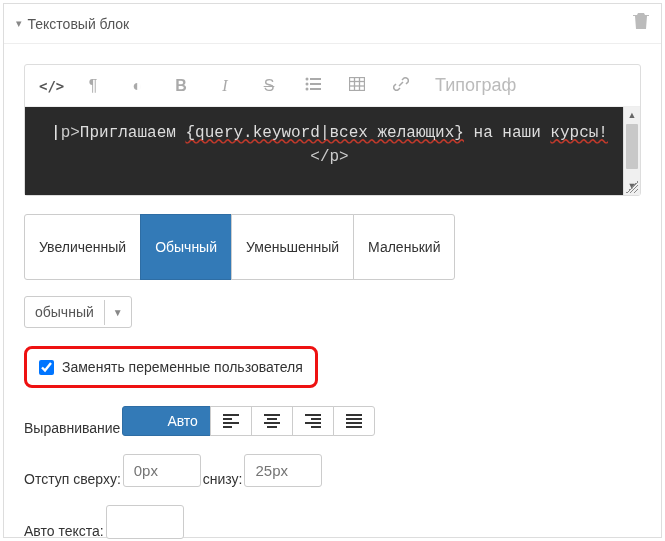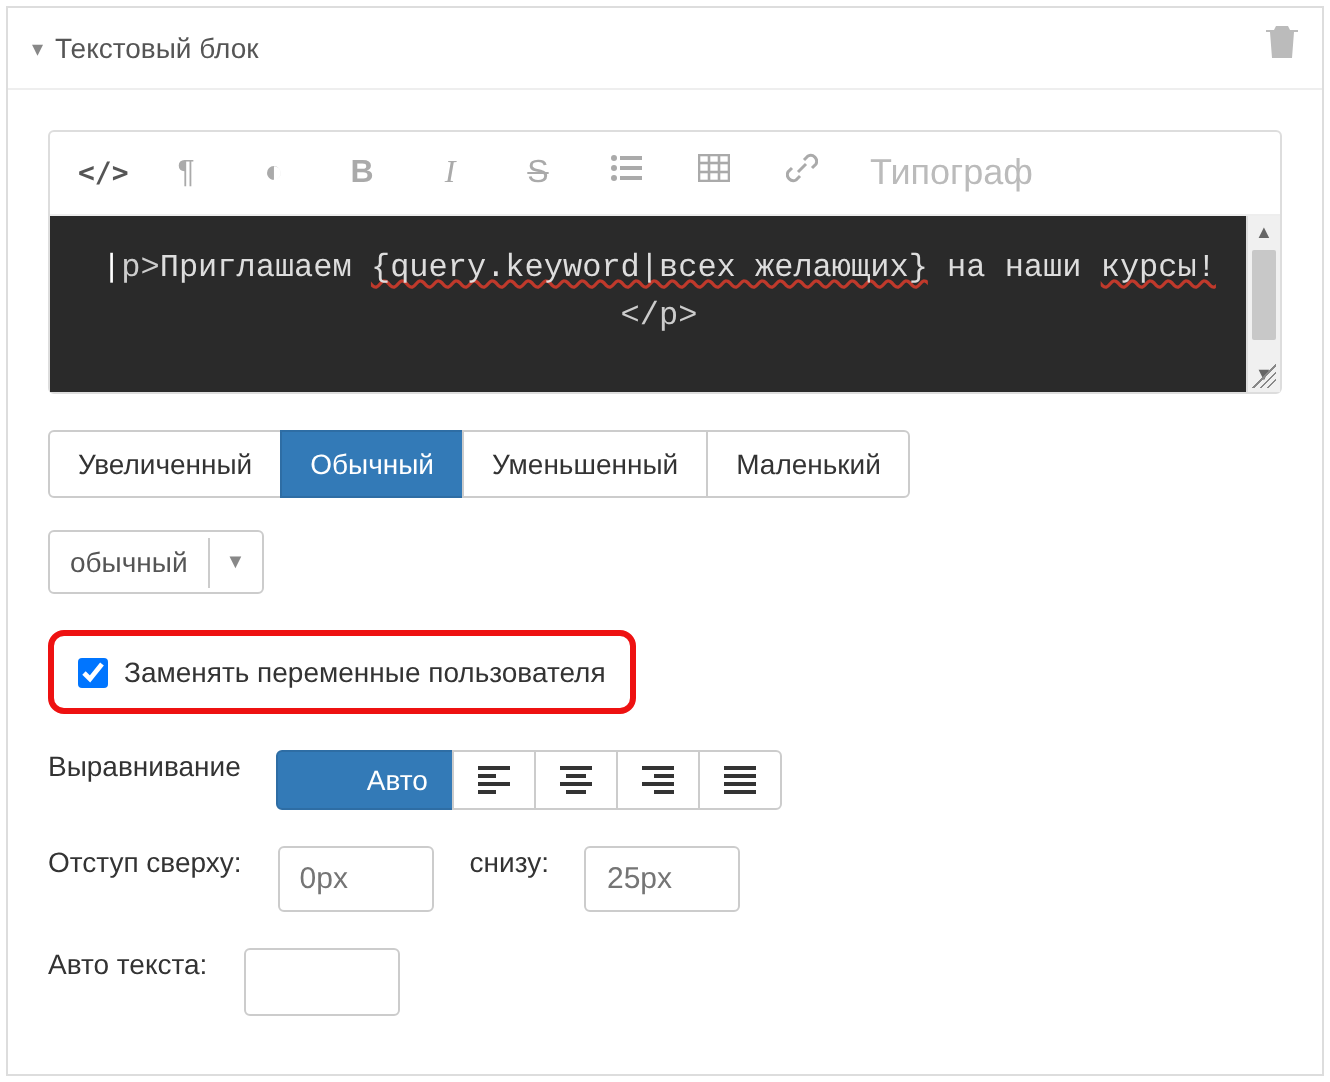--- a/index.html
+++ b/index.html
@@ -89,21 +89,21 @@
     background:
       linear-gradient(135deg, transparent 50%, #888 50%, #888 55%, transparent 55%,
                       transparent 65%, #888 65%, #888 70%, transparent 70%,
                       transparent 80%, #888 80%, #888 85%, transparent 85%);
     cursor: nwse-resize;
   }
 
   .btn-group { display: inline-flex; margin-bottom: 16px; }
   .btn-group .seg {
     border: 1px solid #ccc;
-    padding: 8px 14px;
+    padding: 24px 14px;
     font-size: 14px;
     background: #fff;
     color: #333;
     cursor: pointer;
     margin-left: -1px;
   }
   .btn-group .seg:first-child { margin-left: 0; border-radius: 3px 0 0 3px; }
   .btn-group .seg:last-child { border-radius: 0 3px 3px 0; }
   .btn-group .seg.active {
     background: #337ab7; color: #fff; border-color: #2e6da4;
@@ -121,21 +121,21 @@
   }
 
   .checkbox-row {
     border: 3px solid #e11; border-radius: 8px;
     padding: 10px 12px; display: inline-flex; align-items: center;
     margin-bottom: 18px;
   }
   .checkbox-row input { margin-right: 8px; width: 15px; height: 15px; }
 
   .field-row {
-    display: flex; align-items: flex-start; gap: 18px; margin-bottom: 18px;
+    display: flex; align-items: flex-end; gap: 2px; margin-bottom: 18px;
     color: #333;
   }
   .align-group { display: inline-flex; }
   .align-btn {
     border: 1px solid #ccc; padding: 6px 12px; background: #fff;
     margin-left: -1px; cursor: pointer; font-size: 14px;
     display: flex; align-items: center; justify-content: center;
   }
   .align-btn:first-child { margin-left: 0; border-radius: 3px 0 0 3px; padding-left: 44px; }
   .align-btn:last-child { border-radius: 0 3px 3px 0; }

